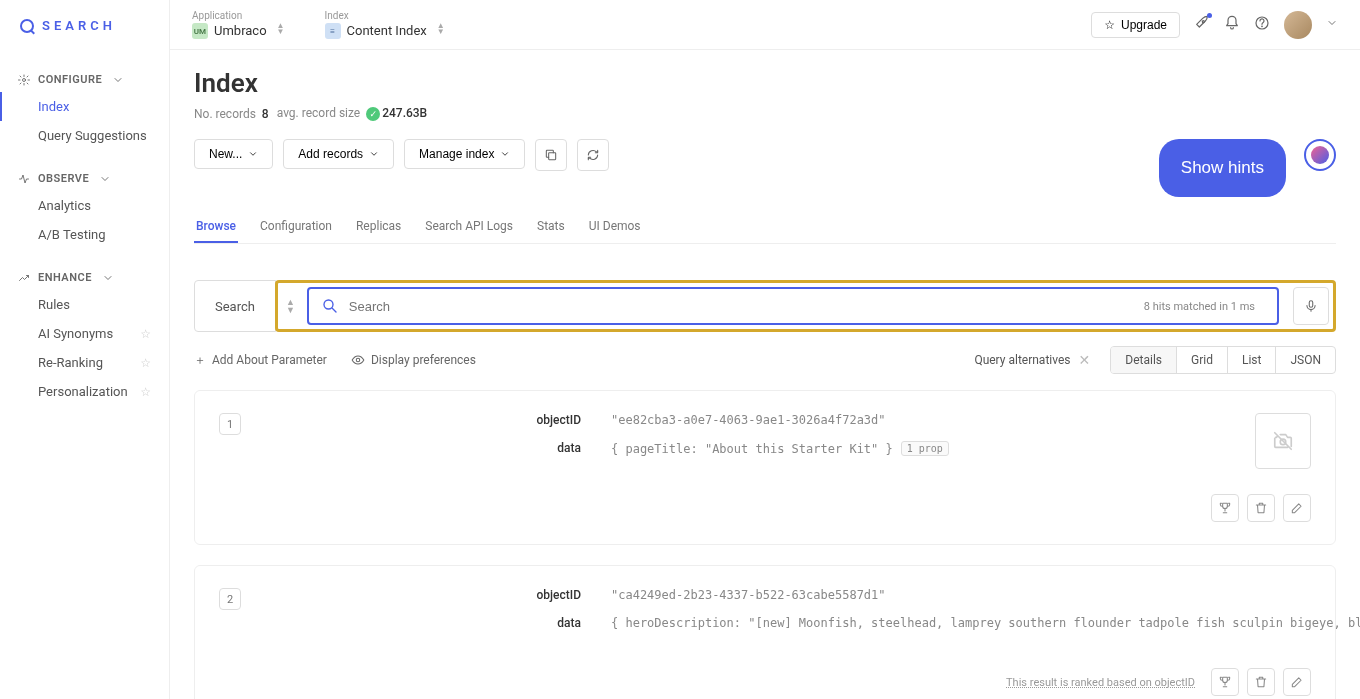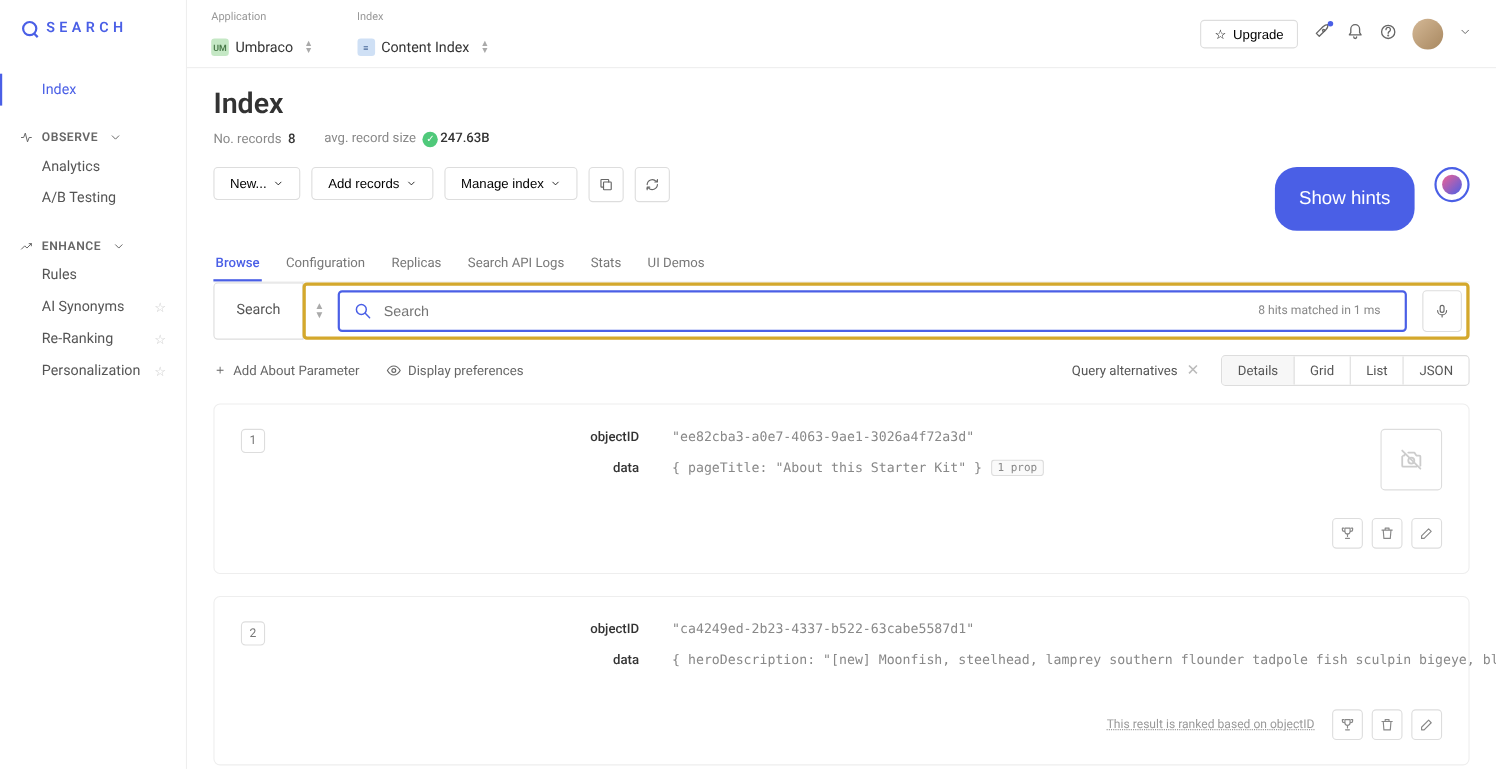--- a/index.html
+++ b/index.html
@@ -12,46 +12,46 @@
 .logo-icon::after { content: ""; position: absolute; width: 5px; height: 2px; background: #4a5fe6; bottom: -2px; right: -3px; transform: rotate(45deg); }
 .nav-section { margin-top: 16px; }
 .nav-header { display: flex; align-items: center; gap: 8px; padding: 6px 18px; color: #666; font-size: 11px; font-weight: 600; letter-spacing: 0.5px; cursor: pointer; }
 .nav-header svg { width: 12px; height: 12px; }
 .nav-item { padding: 7px 18px 7px 38px; color: #555; cursor: pointer; font-size: 13px; display: flex; align-items: center; justify-content: space-between; }
 .nav-item.active { color: #4a5fe6; border-left: 2px solid #4a5fe6; padding-left: 36px; }
 .nav-item .star { color: #ccc; font-size: 12px; }
 
 .main { flex: 1; display: flex; flex-direction: column; overflow: hidden; }
 .topbar { display: flex; align-items: center; padding: 10px 22px; border-bottom: 1px solid #eee; }
-.crumb { display: flex; flex-direction: column; gap: 14px; margin-right: 40px; }
+.crumb { display: flex; flex-direction: column; gap: 2px; margin-right: 40px; }
 .crumb-label { font-size: 10px; color: #999; }
-.crumb-value { display: flex; align-items: center; gap: 6px; font-size: 13px; color: #333; }
+.crumb-value { display: flex; gap: 6px; font-size: 13px; color: #333; }
 .crumb-badge { width: 16px; height: 16px; background: #c5e8c5; border-radius: 3px; font-size: 8px; display: flex; align-items: center; justify-content: center; color: #4a7a4a; font-weight: 600; }
 .crumb-badge.blue { background: #cfe0f5; color: #4a6a9a; }
 .crumb-chevs { display: flex; flex-direction: column; margin-left: 4px; color: #aaa; font-size: 8px; line-height: 6px; }
 .topbar-right { margin-left: auto; display: flex; align-items: center; gap: 14px; }
 .upgrade-btn { border: 1px solid #ddd; border-radius: 4px; padding: 5px 12px; display: flex; align-items: center; gap: 6px; cursor: pointer; background: #fff; font-size: 12px; }
 .top-icon { color: #666; cursor: pointer; position: relative; }
 .top-icon.dot::after { content: ""; position: absolute; top: -2px; right: -2px; width: 5px; height: 5px; background: #4a5fe6; border-radius: 50%; }
 .avatar { width: 28px; height: 28px; border-radius: 50%; background: linear-gradient(135deg,#d4b896,#a88860); }
 
 .content { flex: 1; overflow-y: auto; padding: 18px 24px; }
 .page-title { font-size: 26px; font-weight: 600; margin-bottom: 8px; }
-.meta-row { display: flex; align-items: center; gap: 26px; color: #888; font-size: 12px; margin-bottom: 18px; }
+.meta-row { display: flex; align-items: center; gap: 8px; color: #888; font-size: 12px; margin-bottom: 18px; }
 .meta-row .val { color: #333; font-weight: 500; }
 .size-badge { background: #4fc97a; color: #fff; border-radius: 50%; width: 14px; height: 14px; display: inline-flex; align-items: center; justify-content: center; font-size: 9px; margin-right: 2px; }
 
 .action-row { display: flex; align-items: flex-start; gap: 10px; margin-bottom: 14px; }
 .action-btn { border: 1px solid #ddd; background: #fff; border-radius: 4px; padding: 7px 14px; font-size: 12px; cursor: pointer; display: flex; align-items: center; gap: 6px; }
 .icon-btn { border: 1px solid #ddd; background: #fff; border-radius: 4px; width: 32px; height: 32px; display: flex; align-items: center; justify-content: center; cursor: pointer; color: #666; }
 .show-hints { margin-left: auto; background: #4a5fe6; color: #fff; border: none; border-radius: 20px; padding: 19px 22px; font-size: 17px; font-weight: 500; cursor: pointer; }
 .hints-icon { width: 32px; height: 32px; border: 2px solid #4a5fe6; border-radius: 50%; display: flex; align-items: center; justify-content: center; margin-left: 8px; cursor: pointer; }
 .hints-icon-inner { width: 18px; height: 18px; background: linear-gradient(135deg,#f06292,#4a5fe6); border-radius: 50%; }
 
-.tabs { display: flex; gap: 20px; border-bottom: 1px solid #eee; margin-bottom: 0; }
+.tabs { display: flex; gap: 20px; border-bottom: 1px solid #eee; margin-bottom: 36px; }
 .tab { padding: 8px 2px; font-size: 12px; color: #777; cursor: pointer; }
 .tab.active { color: #4a5fe6; border-bottom: 2px solid #4a5fe6; font-weight: 500; }
 
 .search-row { display: flex; align-items: stretch; margin-bottom: 14px; }
 .search-select { border: 1px solid #ddd; border-radius: 4px 0 0 4px; padding: 0 20px; display: flex; align-items: center; font-size: 13px; color: #555; background: #fff; }
 .search-highlight { flex: 1; border: 3px solid #d4a82c; border-radius: 4px; padding: 4px; display: flex; align-items: center; gap: 8px; margin-left: -1px; }
 .sort-chevs { display: flex; flex-direction: column; color: #aaa; font-size: 9px; line-height: 8px; padding: 0 4px; }
 .search-box { flex: 1; border: 2px solid #4a5fe6; border-radius: 4px; display: flex; align-items: center; padding: 0 12px; height: 38px; }
 .search-box svg { width: 18px; height: 18px; color: #4a5fe6; }
 .search-box input { flex: 1; border: none; outline: none; font-size: 13px; margin-left: 10px; }
@@ -86,22 +86,35 @@
 <body>
 
 <div class="app">
   <aside class="sidebar">
     <div class="logo">
       <span class="logo-icon"></span>
       <span>SEARCH</span>
     </div>
     <div id="nav-sections">
         <div class="nav-section">
+          <div class="nav-header">
+            <svg viewBox="0 0 24 24">
+              <circle cx="12" cy="12" r="3"></circle>
+              <path d="M12 2v3M12 19v3M4 12H1M23 12h-3M6 6L4 4M18 18l2 2M6 18l-2 2M18 6l2-2"></path>
+            </svg>
+            <span>CONFIGURE</span>
+            <svg viewBox="0 0 24 24" style="margin-left:2px">
+              <path d="M6 9l6 6 6-6"></path>
+            </svg>
+          </div>
           <div class="nav-item active">
             <span>Index</span>
+          </div>
+          <div class="nav-item">
+            <span>Query Suggestions</span>
           </div>
         </div>
         <div class="nav-section">
           <div class="nav-header">
             <svg viewBox="0 0 24 24">
               <path d="M3 12h4l3-8 4 16 3-8h4"></path>
             </svg>
             <span>OBSERVE</span>
             <svg viewBox="0 0 24 24" style="margin-left:2px">
               <path d="M6 9l6 6 6-6"></path>

